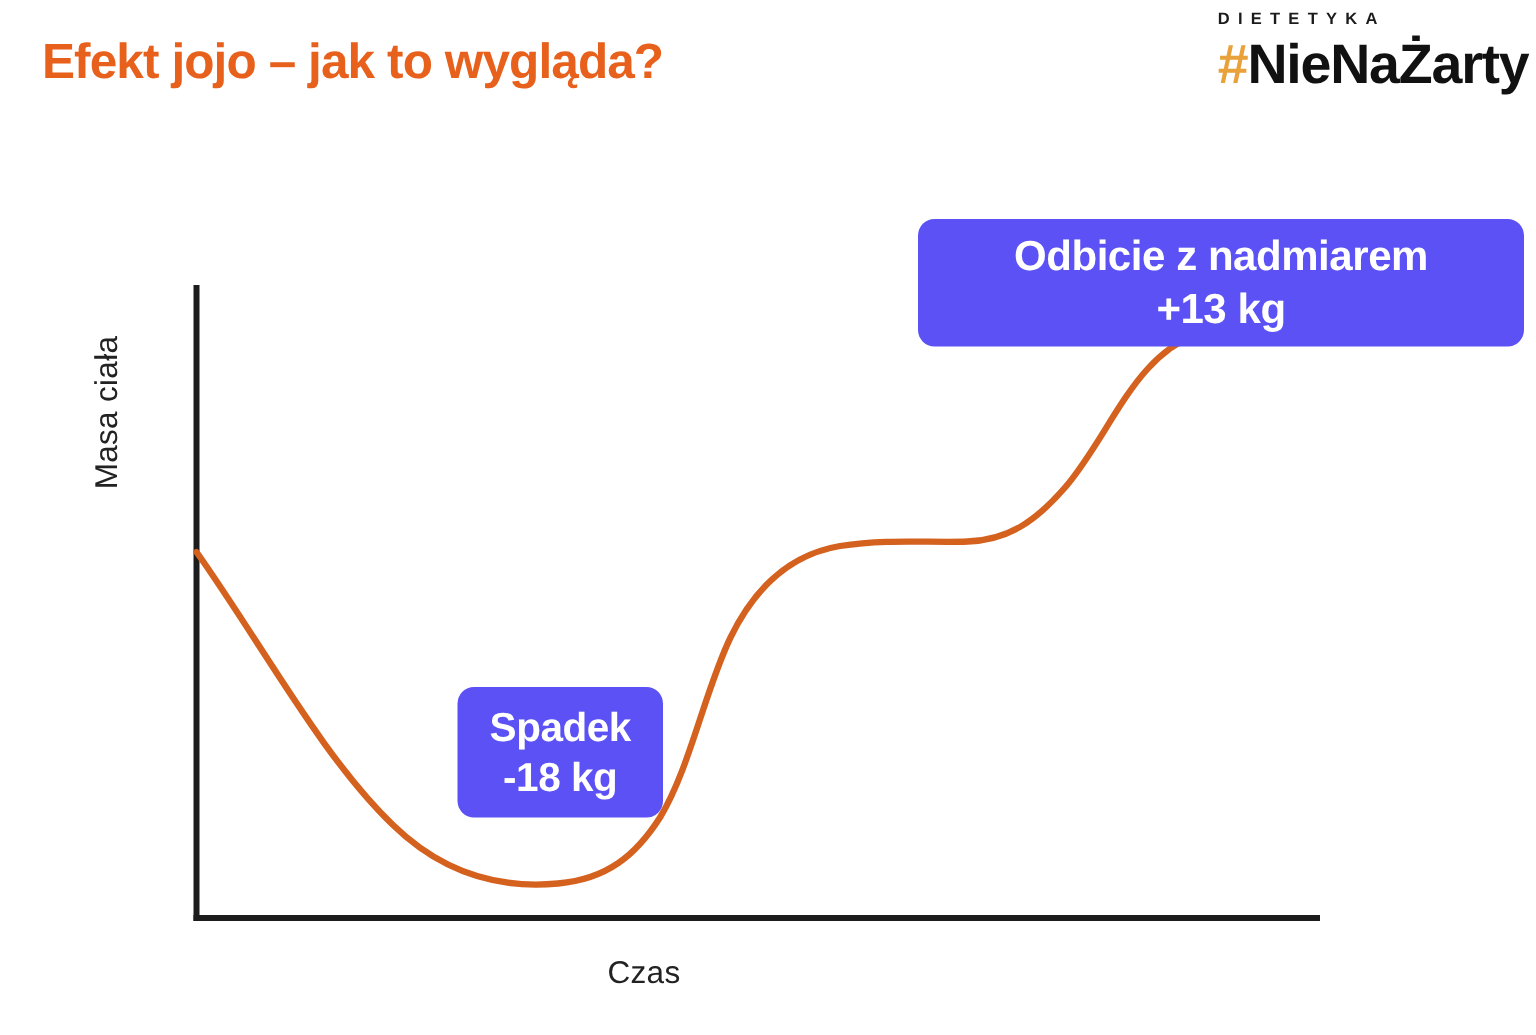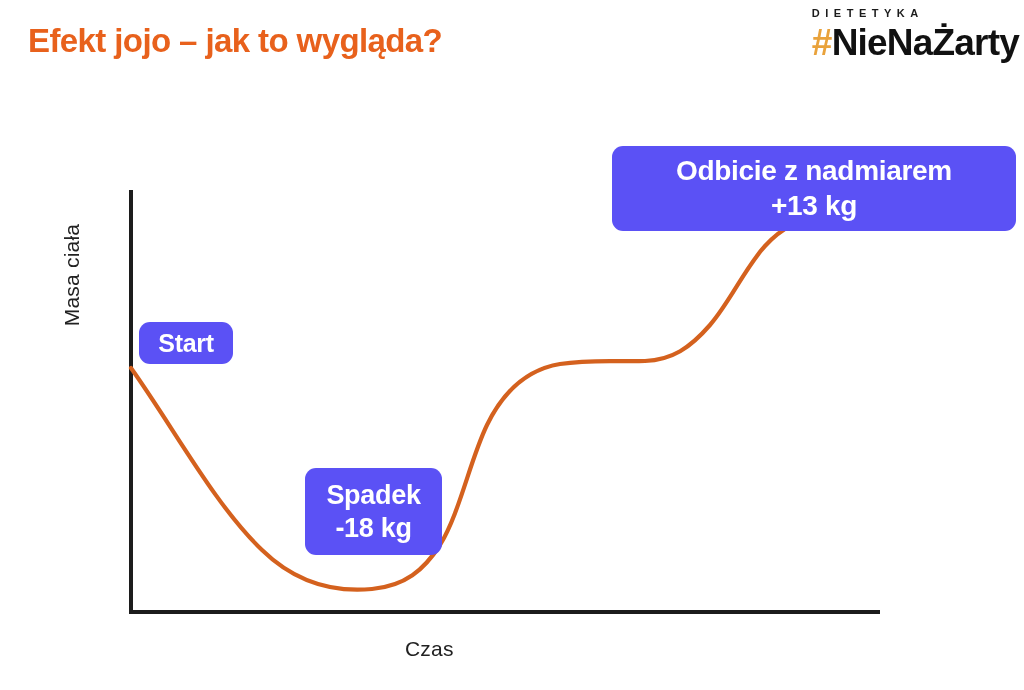--- a/index.html
+++ b/index.html
@@ -111,21 +111,21 @@
   }
   .callout-start {
     left: 139px;
     top: 322px;
     width: 94px;
     height: 42px;
     font-size: 25px;
   }
   .callout-drop {
     left: 305px;
-    top: 468px;
+    top: 458px;
     width: 137px;
     height: 87px;
     font-size: 27px;
   }
   .callout-rebound {
     left: 612px;
     top: 125px;
     width: 404px;
     height: 85px;
     font-size: 28px;
@@ -166,23 +166,20 @@
                C 730 302, 745 268, 765 246
                C 785 224, 808 216, 830 219
                C 850 222, 866 225, 876 228" fill="none" stroke="#D4611E" stroke-width="4.2" stroke-linecap="round" stroke-linejoin="round"></path>
     </svg>
 
     <div class="axis-label-y">Masa ciała</div>
 
     <div class="axis-label-x">Czas</div>
   </div>
 
-  <div class="callout callout-start">
-    <span>Start</span>
-  </div>
 
   <div class="callout callout-drop">
     <span>Spadek</span>
     <span class="line2">-18 kg</span>
   </div>
 
   <div class="callout callout-rebound">
     <span>Odbicie z nadmiarem</span>
     <span class="line2">+13 kg</span>
   </div>

